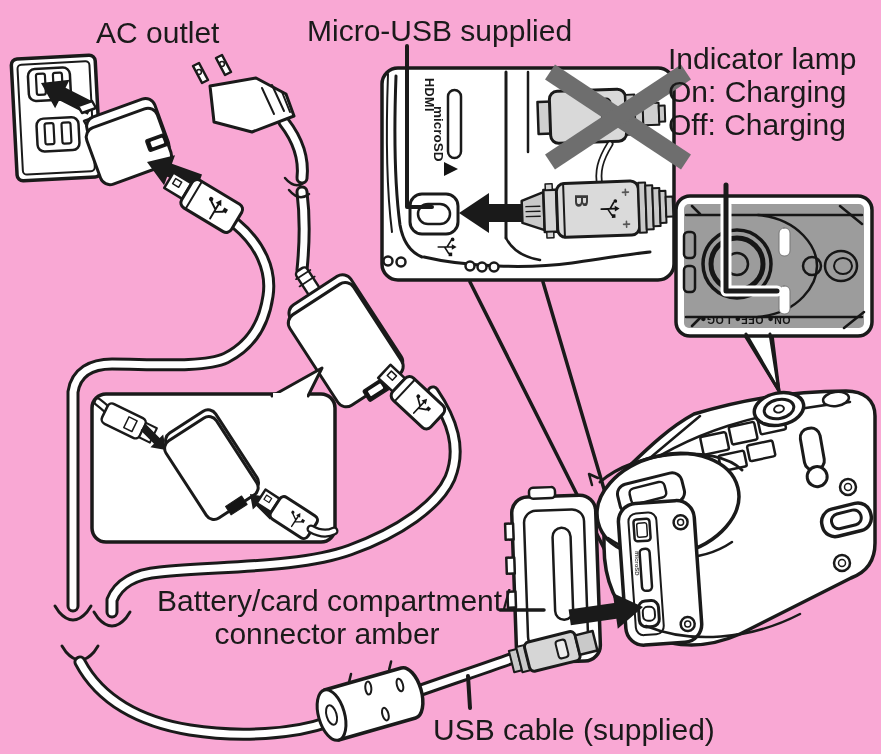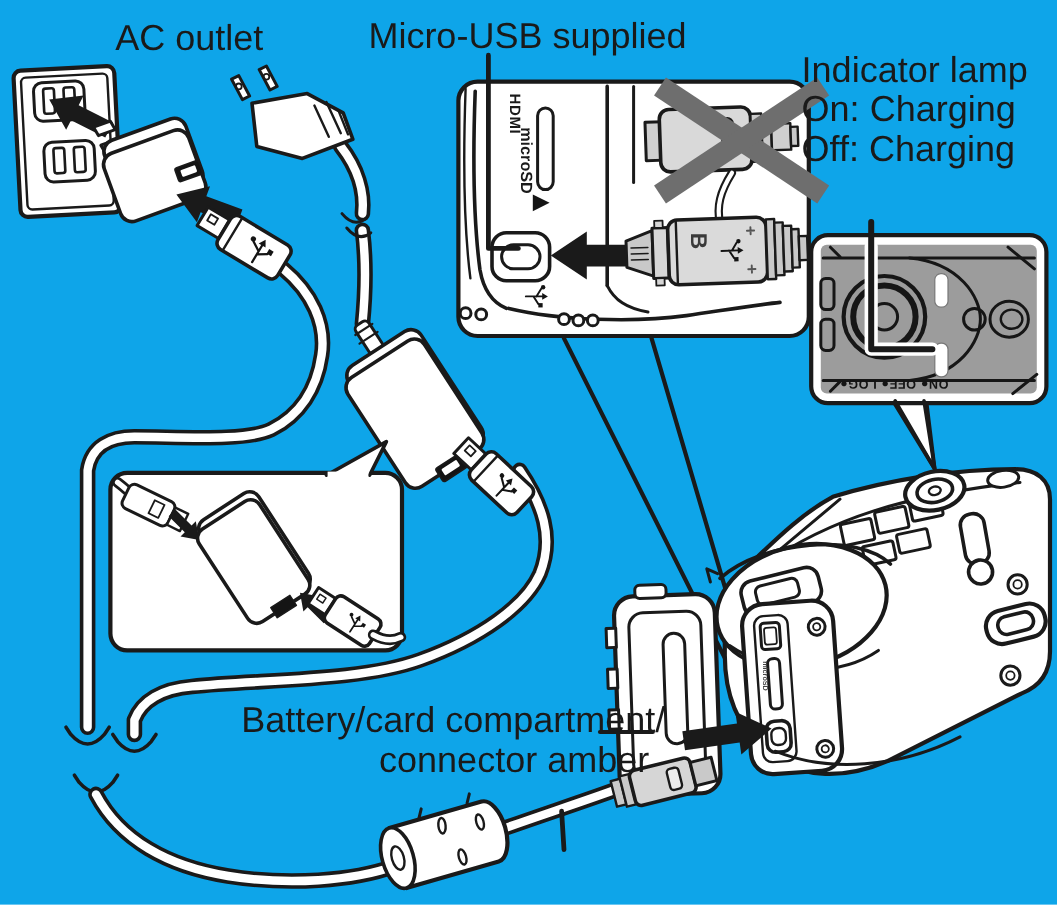--- a/index.html
+++ b/index.html
@@ -1,21 +1,21 @@
 <!DOCTYPE html>
 <html><head>
 <meta charset="utf-8">
 <style>
   html,body{margin:0;padding:0;background:#fff;}
-  .stage{position:relative;width:881px;height:754px;background:#0ea5e9;overflow:hidden;
+  .stage{position:relative;width:881px;height:754px;background:#f9a8d4;overflow:hidden;
          font-family:"Liberation Sans","DejaVu Sans",sans-serif;color:#1a1a1a;}
   .stage svg{position:absolute;left:0;top:0;}
   .lbl{position:absolute;font-size:30px;line-height:33px;color:#1a1a1a;white-space:nowrap;}
   .lbl-block div{white-space:nowrap;}
-  .right{text-align:right;margin-left:44px;}
+  .right{text-align:center;}
   .v90{position:absolute;transform:rotate(90deg);transform-origin:top left;white-space:nowrap;color:#1a1a1a;}
   .engrave-hdmi{font-size:12.5px;font-weight:600;letter-spacing:.5px;}
   .engrave-sd{font-size:13.5px;font-weight:600;}
   .engrave-b{font-size:19px;font-weight:700;color:#3a3a3a;}
   .engrave-tiny{font-size:6px;font-weight:600;color:#444;}
   .dial-text{position:absolute;left:687px;top:314px;width:116px;text-align:center;
              font-size:10.5px;font-weight:700;letter-spacing:.5px;color:#141414;
              transform:rotate(180deg);}
 </style>
 </head>
@@ -334,20 +334,21 @@
   <div>Indicator lamp</div>
   <div>On: Charging</div>
   <div>Off: Charging</div>
 </div>
 
 <div class="lbl lbl-block right" style="left:157px;top:584px;width:340px;">
   <div>Battery/card compartment/</div>
   <div>connector amber</div>
 </div>
 
+<div class="lbl" style="left:433px;top:713px;">USB cable (supplied)</div>
 
 <div class="v90 engrave-hdmi" style="left:436px;top:78px;">HDMI</div>
 <div class="v90 engrave-sd" style="left:446px;top:106px;">microSD</div>
 <div class="v90 engrave-b" style="left:592px;top:194px;">B</div>
 <div class="v90 engrave-tiny" style="left:640px;top:551px;">microSD</div>
 <div class="dial-text">ON● OFF● LOG●</div>
 
 </div>
 
 </body></html>

